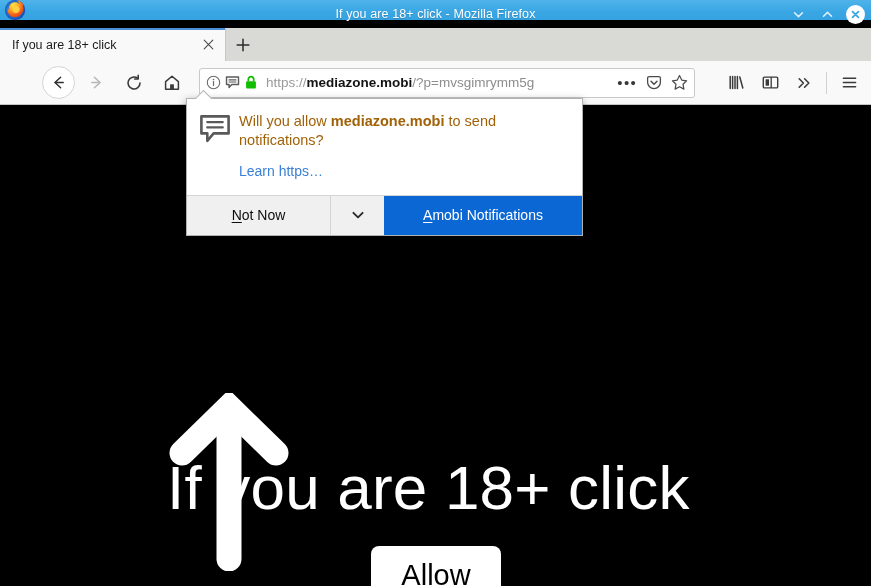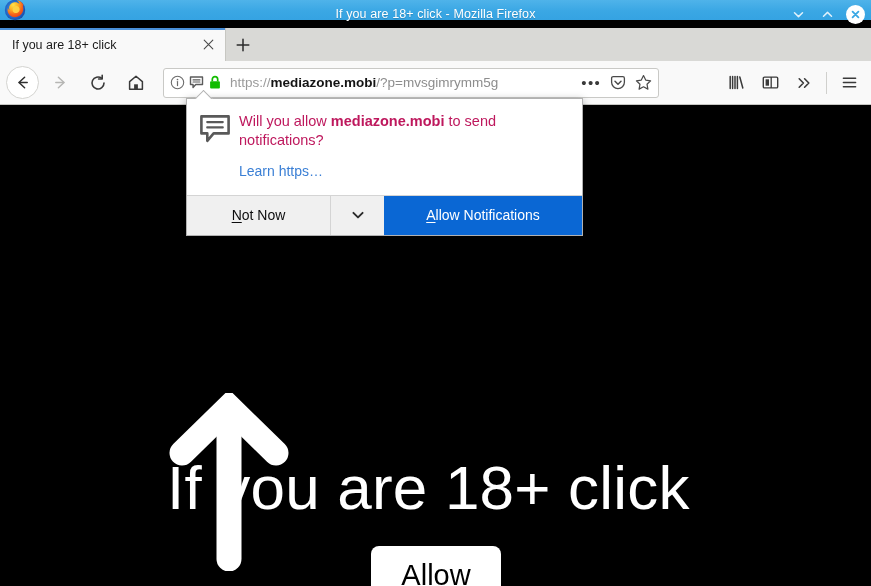--- a/index.html
+++ b/index.html
@@ -71,21 +71,21 @@
     width: 34px; height: 33px;
     display: flex; align-items: center; justify-content: center;
     color: #2b2b2b; font-size: 21px; font-weight: 300; line-height: 1;
   }
 
   
   .navbar {
     position: absolute; left: 0; top: 61px; width: 871px; height: 44px;
     background: #f9f9f9;
     border-bottom: 1px solid #c6c6c3;
-    display: flex; align-items: center;
+    display: flex; align-items: center; padding-left: 36px;
   }
   .navbtn {
     width: 34px; height: 34px; margin-left: 4px;
     display: flex; align-items: center; justify-content: center;
     color: #3a3a3a; flex: 0 0 auto;
   }
   .navbtn.back {
     width: 33px; height: 33px; border-radius: 50%;
     background: #ffffff; border: 1px solid #d4d4d1;
     margin-left: 6px;
@@ -165,21 +165,21 @@
     border-left: 1px solid #b1b1b1; border-top: 1px solid #b1b1b1;
     transform: rotate(45deg); transform-origin: center;
   }
   .dh-body {
     display: flex; padding: 13px 14px 15px 12px;
   }
   .dh-icon { flex: 0 0 auto; width: 34px; margin-top: 2px; color: #5a5a5a; }
   .dh-icon svg { display: block; }
   .dh-texts { flex: 1 1 auto; padding-left: 6px; }
   .dh-q {
-    font-size: 14.5px; color: #be185d; line-height: 1.33;
+    font-size: 14.5px; color: #a16207; line-height: 1.33;
   }
   .dh-q b { font-weight: 700; }
   .dh-learn {
     display: inline-block; margin-top: 12px;
     font-size: 14px; color: #3a7fd5; text-decoration: none;
   }
   .dh-actions {
     display: flex; height: 40px;
     border-top: 1px solid #d4d4d4;
     background: #f0f0f0;
@@ -394,18 +394,18 @@
           <span class="akey">N</span>
           <span>ot Now</span>
         </div>
       <div class="dh-dropmarker">
         <svg width="16" height="16" viewBox="0 0 16 16">
             <path d="M3.4 5.8 L8 10.4 L12.6 5.8" fill="none" stroke="#2b2b2b" stroke-width="1.9" stroke-linecap="round" stroke-linejoin="round"></path>
           </svg>
       </div>
       <div class="dh-primary">
           <span class="akey">A</span>
-          <span>llow Notifications</span>
+          <span>mobi Notifications</span>
         </div>
     </div>
   </div>
 
 </div>
 
 </body></html>

